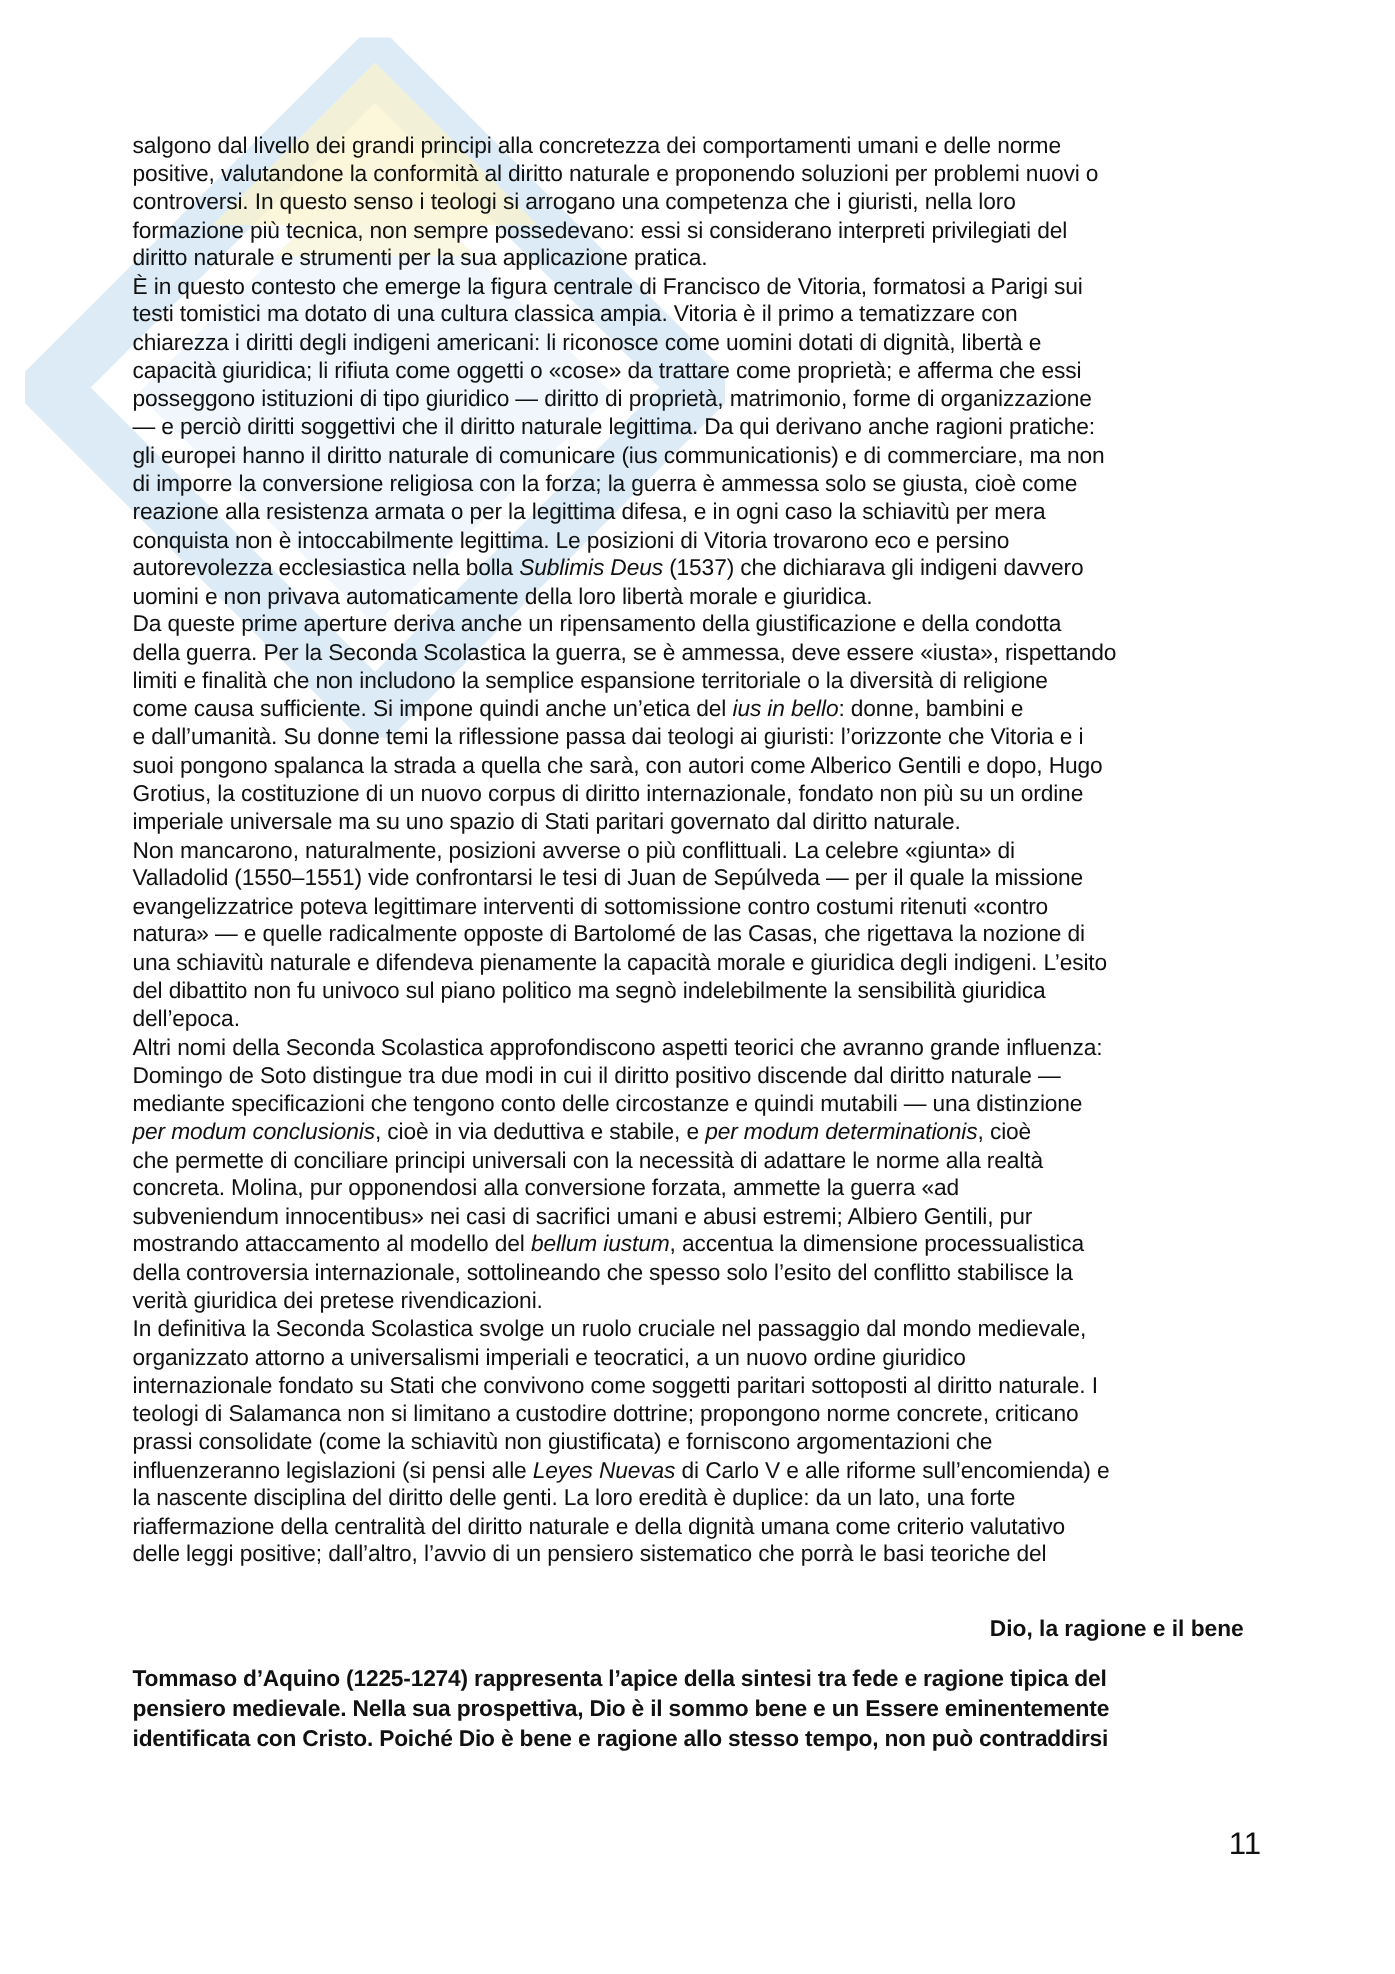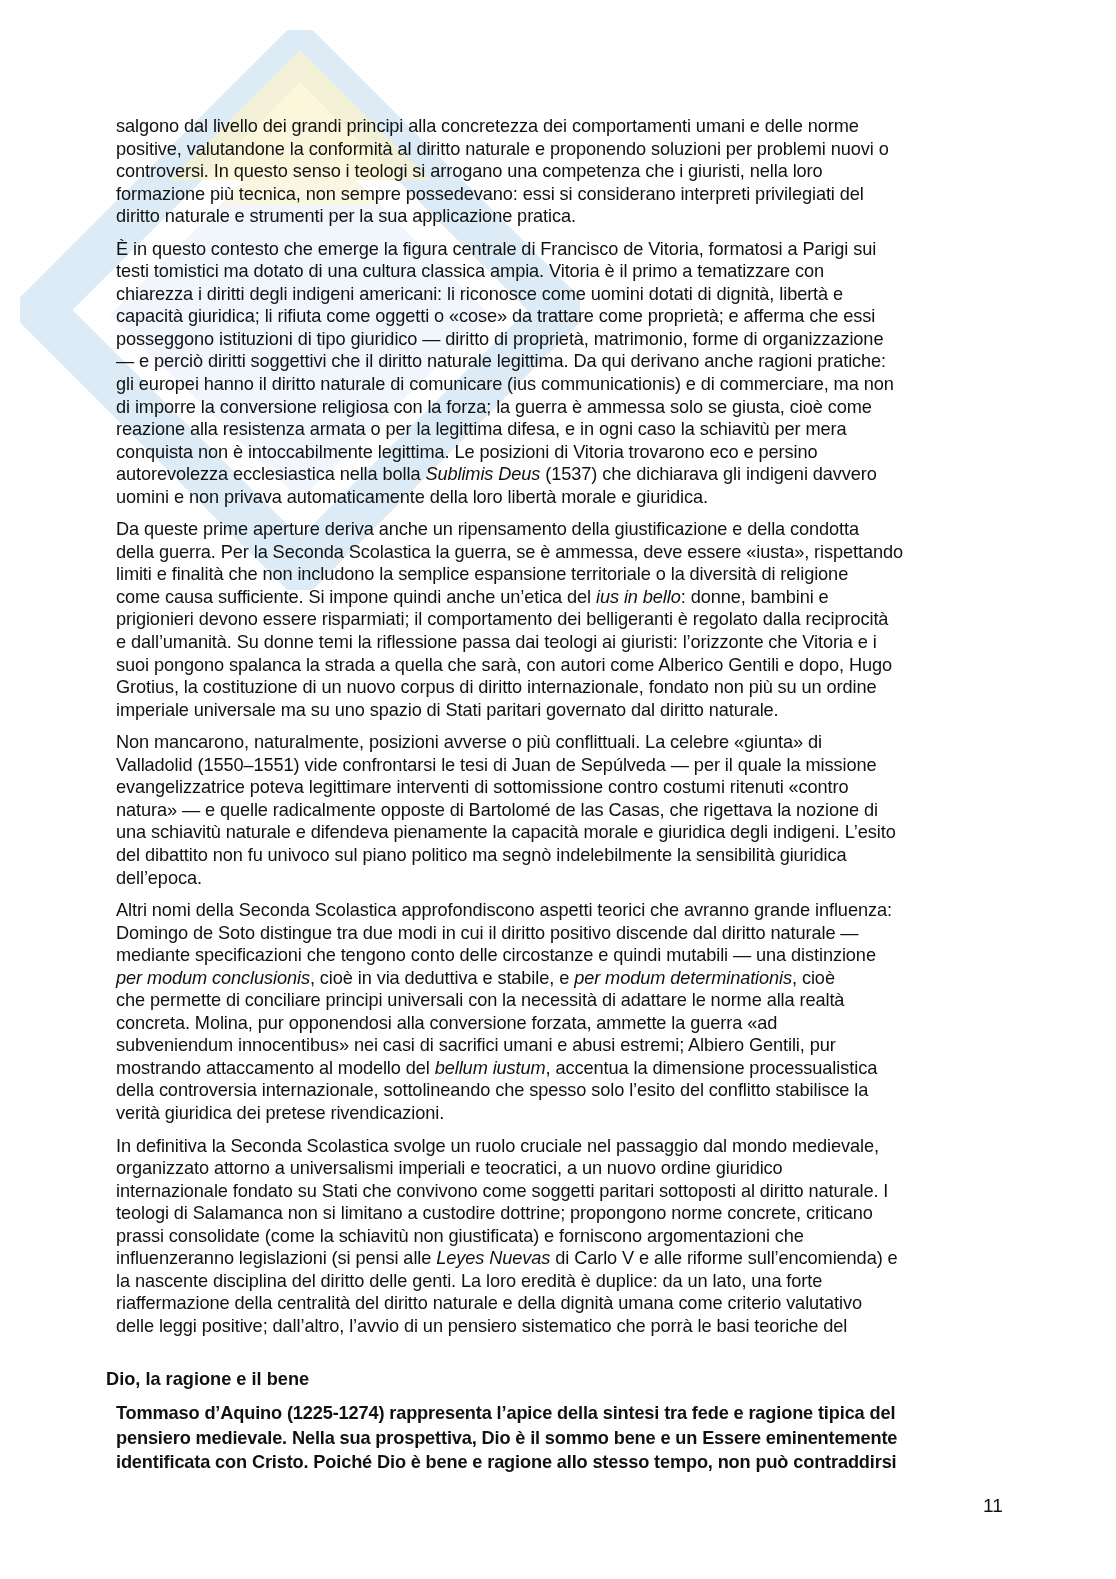--- a/index.html
+++ b/index.html
@@ -31,41 +31,42 @@
       width: 905px;
       z-index: 1;
     }
     .line {
       display: block;
       font-size: 18.2px;
       line-height: 22.55px;
       white-space: nowrap;
       letter-spacing: -0.1px;
     }
-    .para { margin: 10px; }
+    .para { margin: 0; }
     .heading-gap { height: 20px; }
     .section-heading {
       font-weight: bold;
       font-size: 18.2px;
       line-height: 24px;
-      margin: 0;
+      margin: 16px;
+      text-align: right;
     }
     .bold-line {
       display: block;
       font-weight: bold;
       font-size: 18.2px;
       line-height: 24.2px;
       white-space: nowrap;
       letter-spacing: -0.15px;
     }
     .page-number {
       position: absolute;
       left: 983px;
-      top: 1495px;
-      font-size: 19px;
+      top: 1464px;
+      font-size: 25px;
       line-height: 22px;
       z-index: 1;
     }
     em { font-style: italic; }
   </style>
 </head>
 <body>
 
 <svg class="watermark" viewBox="0 0 560 560" xmlns="http://www.w3.org/2000/svg">
   <polygon points="280,20 540,280 280,540 20,280" fill="none" stroke="#d6e7f5" stroke-width="46" opacity="0.85"></polygon>
@@ -97,21 +98,20 @@
     <span class="line">conquista non è intoccabilmente legittima. Le posizioni di Vitoria trovarono eco e persino</span>
     <span class="line"><span>autorevolezza ecclesiastica nella bolla </span><em>Sublimis Deus</em><span> (1537) che dichiarava gli indigeni davvero</span></span>
     <span class="line">uomini e non privava automaticamente della loro libertà morale e giuridica.</span>
   </p>
 
   <p class="para">
     <span class="line">Da queste prime aperture deriva anche un ripensamento della giustificazione e della condotta</span>
     <span class="line">della guerra. Per la Seconda Scolastica la guerra, se è ammessa, deve essere «iusta», rispettando</span>
     <span class="line">limiti e finalità che non includono la semplice espansione territoriale o la diversità di religione</span>
     <span class="line"><span>come causa sufficiente. Si impone quindi anche un’etica del </span><em>ius in bello</em><span>: donne, bambini e</span></span>
-    <span class="line">prigionieri devono essere risparmiati; il comportamento dei belligeranti è regolato dalla reciprocità</span>
     <span class="line">e dall’umanità. Su donne temi la riflessione passa dai teologi ai giuristi: l’orizzonte che Vitoria e i</span>
     <span class="line">suoi pongono spalanca la strada a quella che sarà, con autori come Alberico Gentili e dopo, Hugo</span>
     <span class="line">Grotius, la costituzione di un nuovo corpus di diritto internazionale, fondato non più su un ordine</span>
     <span class="line">imperiale universale ma su uno spazio di Stati paritari governato dal diritto naturale.</span>
   </p>
 
   <p class="para">
     <span class="line">Non mancarono, naturalmente, posizioni avverse o più conflittuali. La celebre «giunta» di</span>
     <span class="line">Valladolid (1550–1551) vide confrontarsi le tesi di Juan de Sepúlveda — per il quale la missione</span>
     <span class="line">evangelizzatrice poteva legittimare interventi di sottomissione contro costumi ritenuti «contro</span>

